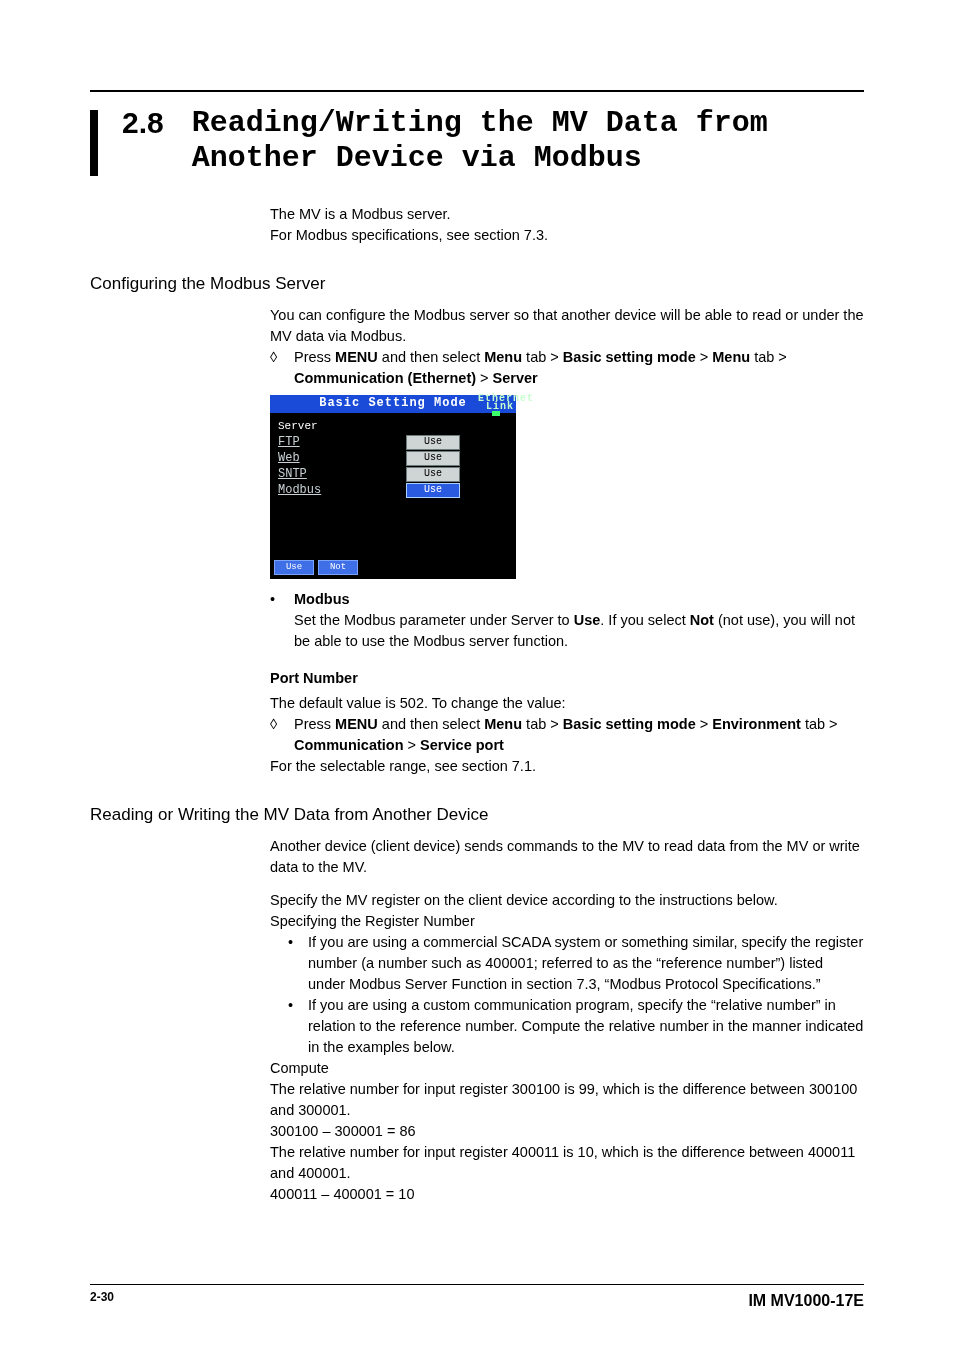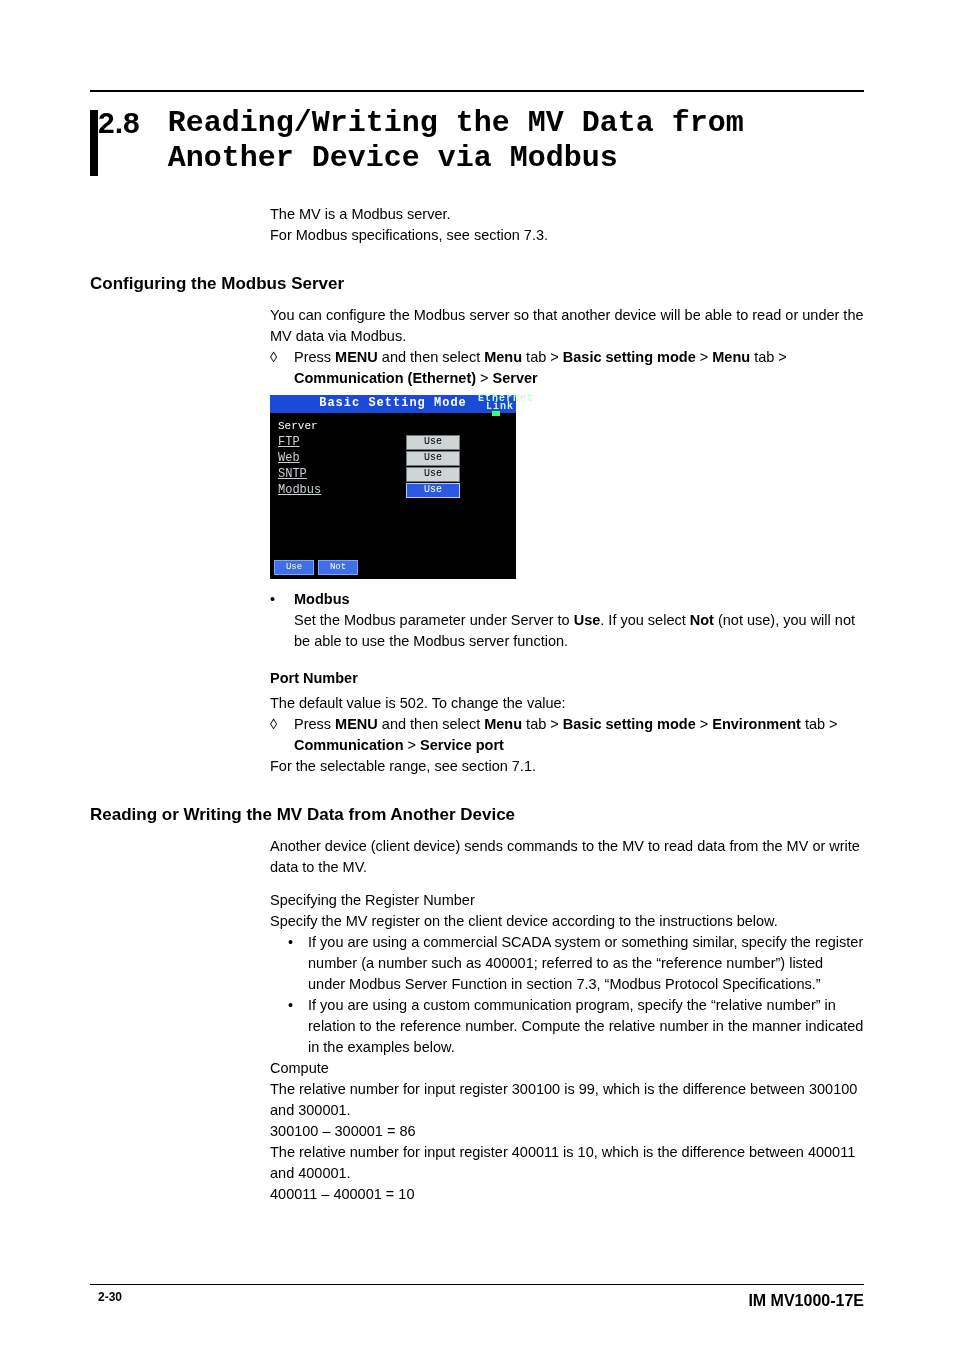--- a/index.html
+++ b/index.html
@@ -27,34 +27,34 @@
     border-top:2px solid #000;
     margin:0 0 14px 0;
   }
   .title-row{
     display:flex;
     align-items:flex-start;
     gap:28px;
     margin-bottom:28px;
   }
   .title-num-wrap{
-    display:flex;align-items:flex-start;gap:0;
+    display:flex;align-items:flex-start;gap:24px;
   }
   .title-bar{
     width:8px;height:66px;background:#000;margin-top:4px;
   }
   .title-num{
     font-size:30px;font-weight:700;line-height:1.1;
   }
   .title-text{
     font-size:30px;font-weight:700;line-height:1.15;font-family:Liberation Mono, monospace;
   }
   .indent{margin-left:180px;}
   .h2{
-    font-size:17px;font-weight:700;margin:26px 0 8px 0;
+    font-size:17px;font-weight:400;margin:26px 0 8px 0;
   }
   .h3{
     font-size:14.5px;font-weight:700;margin:16px 0 4px 0;
   }
   .bullet-row{display:flex;gap:10px;margin-left:0;}
   .bullet-row .mk{width:14px;flex:none;}
   .sub-bullet{display:flex;gap:10px;margin-left:18px;}
   .sub-bullet .mk{width:10px;flex:none;}
   b{font-weight:700;}
   
@@ -88,21 +88,21 @@
   .device .toggles .btn{
     width:38px;height:13px;background:#3f6fe6;color:#fff;font-size:9px;
     text-align:center;line-height:13px;border:1px solid #7aa4ff;
   }
   
   .footer{
     position:absolute;left:90px;right:90px;bottom:38px;
     border-top:1px solid #000;padding-top:4px;
     display:flex;justify-content:space-between;font-size:11px;
   }
-  .footer .pg{font-weight:700;font-size:12px;margin-left:8px;}
+  .footer .pg{font-weight:700;font-size:12px;}
   .footer .doc{font-weight:700;font-size:16px;}
 </style>
 </head>
 <body>
 
 <div class="page">
   <div class="rule"></div>
 
   <div class="title-row">
     <div class="title-num-wrap">
@@ -181,22 +181,22 @@
       </div>
     </div>
     <div>For the selectable range, see section 7.1.</div>
   </div>
 
   <div class="h2">Reading or Writing the MV Data from Another Device</div>
   <div class="indent">
     <div>Another device (client device) sends commands to the MV to read data from the MV or write data to the MV.</div>
 
     <div style="height:12px"></div>
+    <div>Specify the MV register on the client device according to the instructions below.</div>
     <div>Specifying the Register Number</div>
-    <div>Specify the MV register on the client device according to the instructions below.</div>
 
     <div class="sub-bullet">
       <div class="mk">•</div>
       <div>If you are using a commercial SCADA system or something similar, specify the register number (a number such as 400001; referred to as the “reference number”) listed under Modbus Server Function in section 7.3, “Modbus Protocol Specifications.”</div>
     </div>
     <div class="sub-bullet">
       <div class="mk">•</div>
       <div>If you are using a custom communication program, specify the “relative number” in relation to the reference number. Compute the relative number in the manner indicated in the examples below.</div>
     </div>
 

